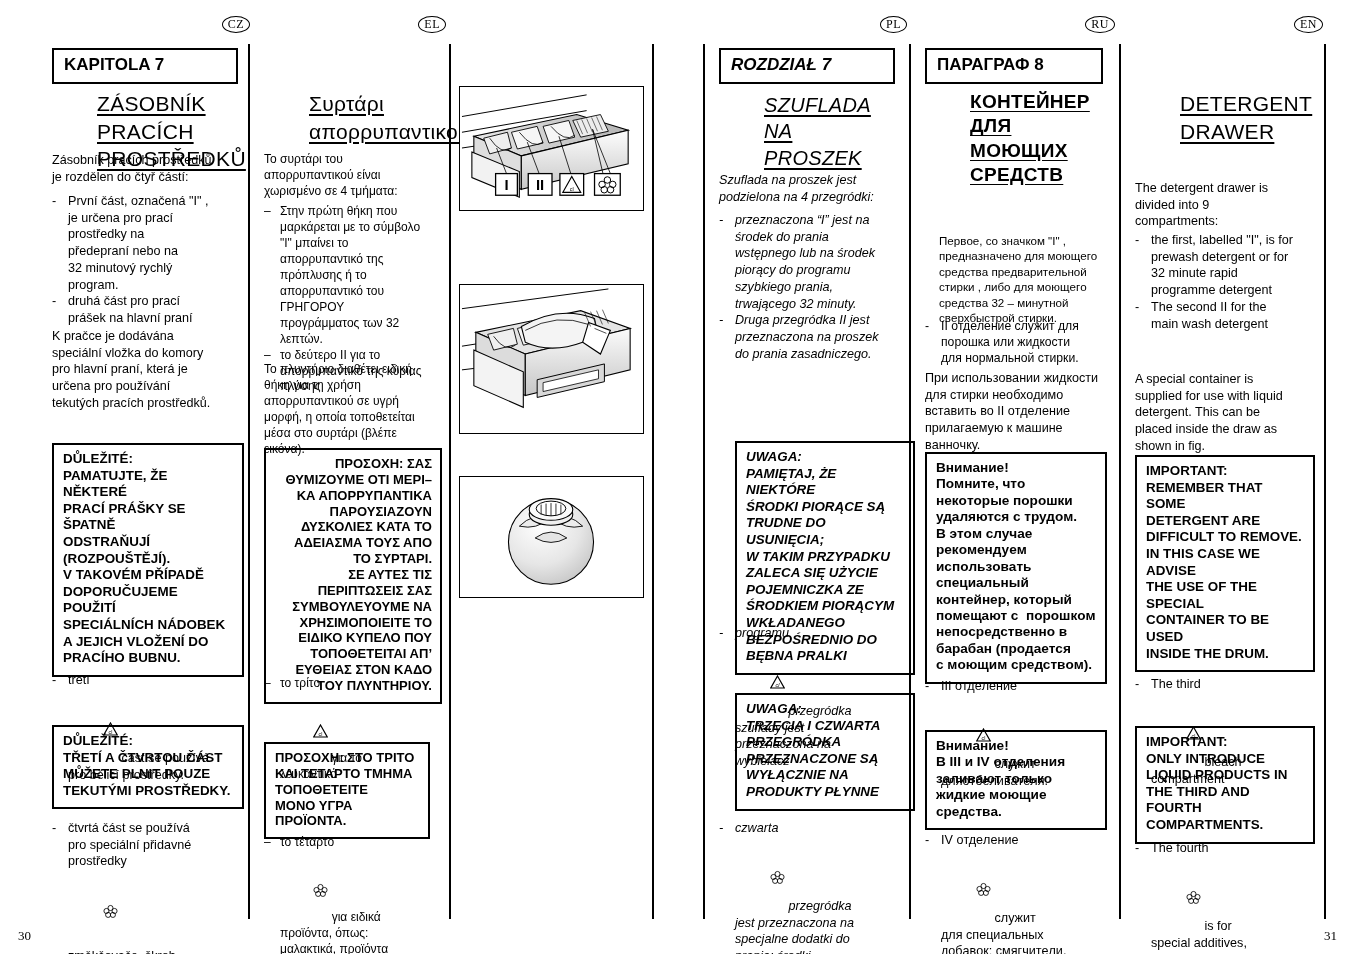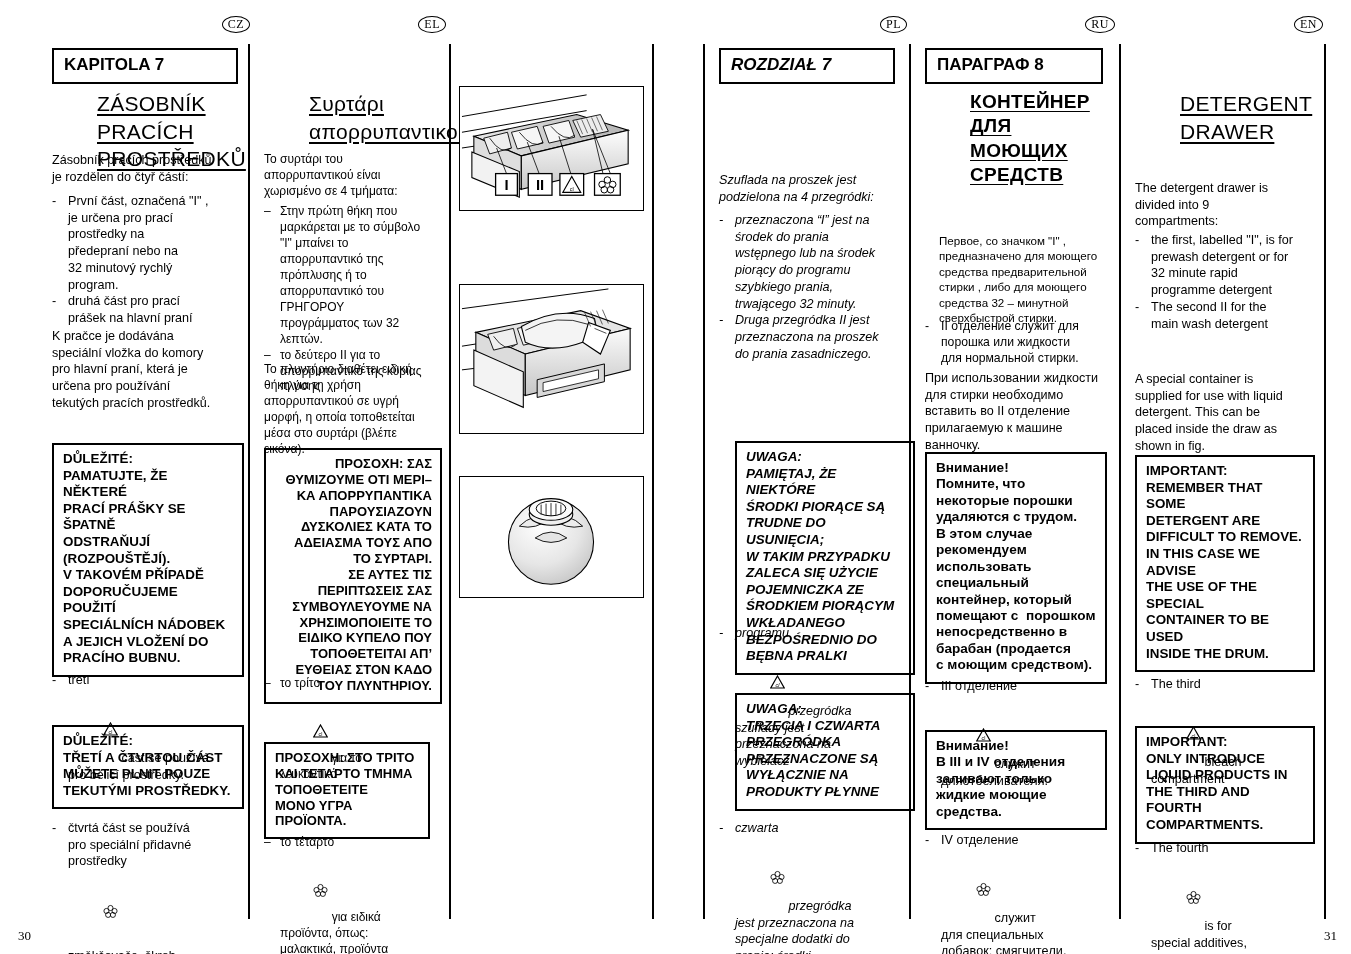--- a/index.html
+++ b/index.html
@@ -481,20 +481,24 @@
         </g>
       </svg>
     </div>
   </div>
 
   <div class="col" style="left:711px;width:196px;">
     <div class="lang-badge">
       <span class="oval">PL</span>
     </div>
     <div class="chapter-box ital">ROZDZIAŁ 7</div>
+    <div class="title ital" style="top:92px;font-weight:normal;">
+      <span class="u">SZUFLADA NA</span><br>
+      <span class="u">PROSZEK</span>
+    </div>
     <div class="body-txt ital" style="top:172px;">Szuflada na proszek jest
 podzielona na 4 przegródki:</div>
     <div class="bullet ital" style="top:212px;">
       <div class="bl-row">
         <span class="bl-dash">-</span>
         <span class="bl-txt">przeznaczona “I” jest na
 środek do prania
 wstępnego lub na środek
 piorący do programu
 szybkiego prania,

